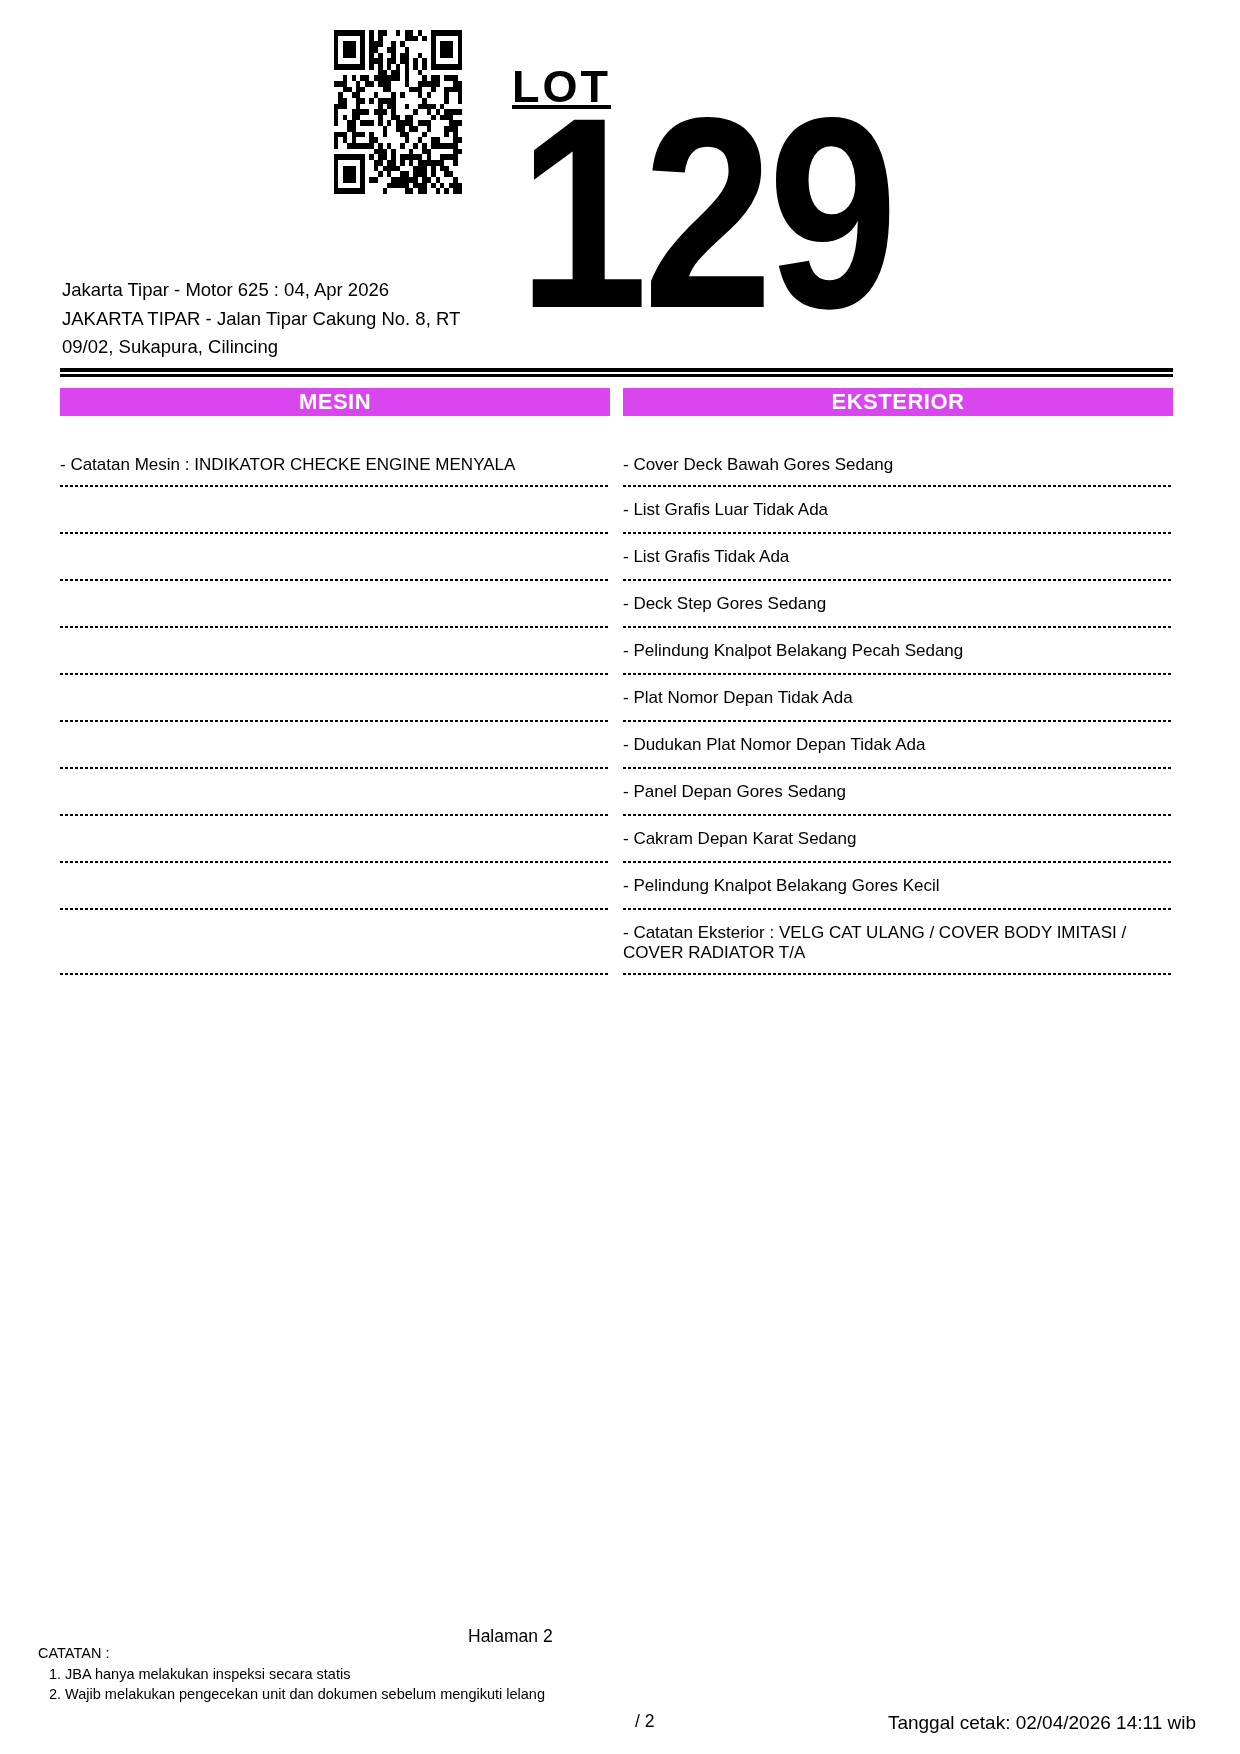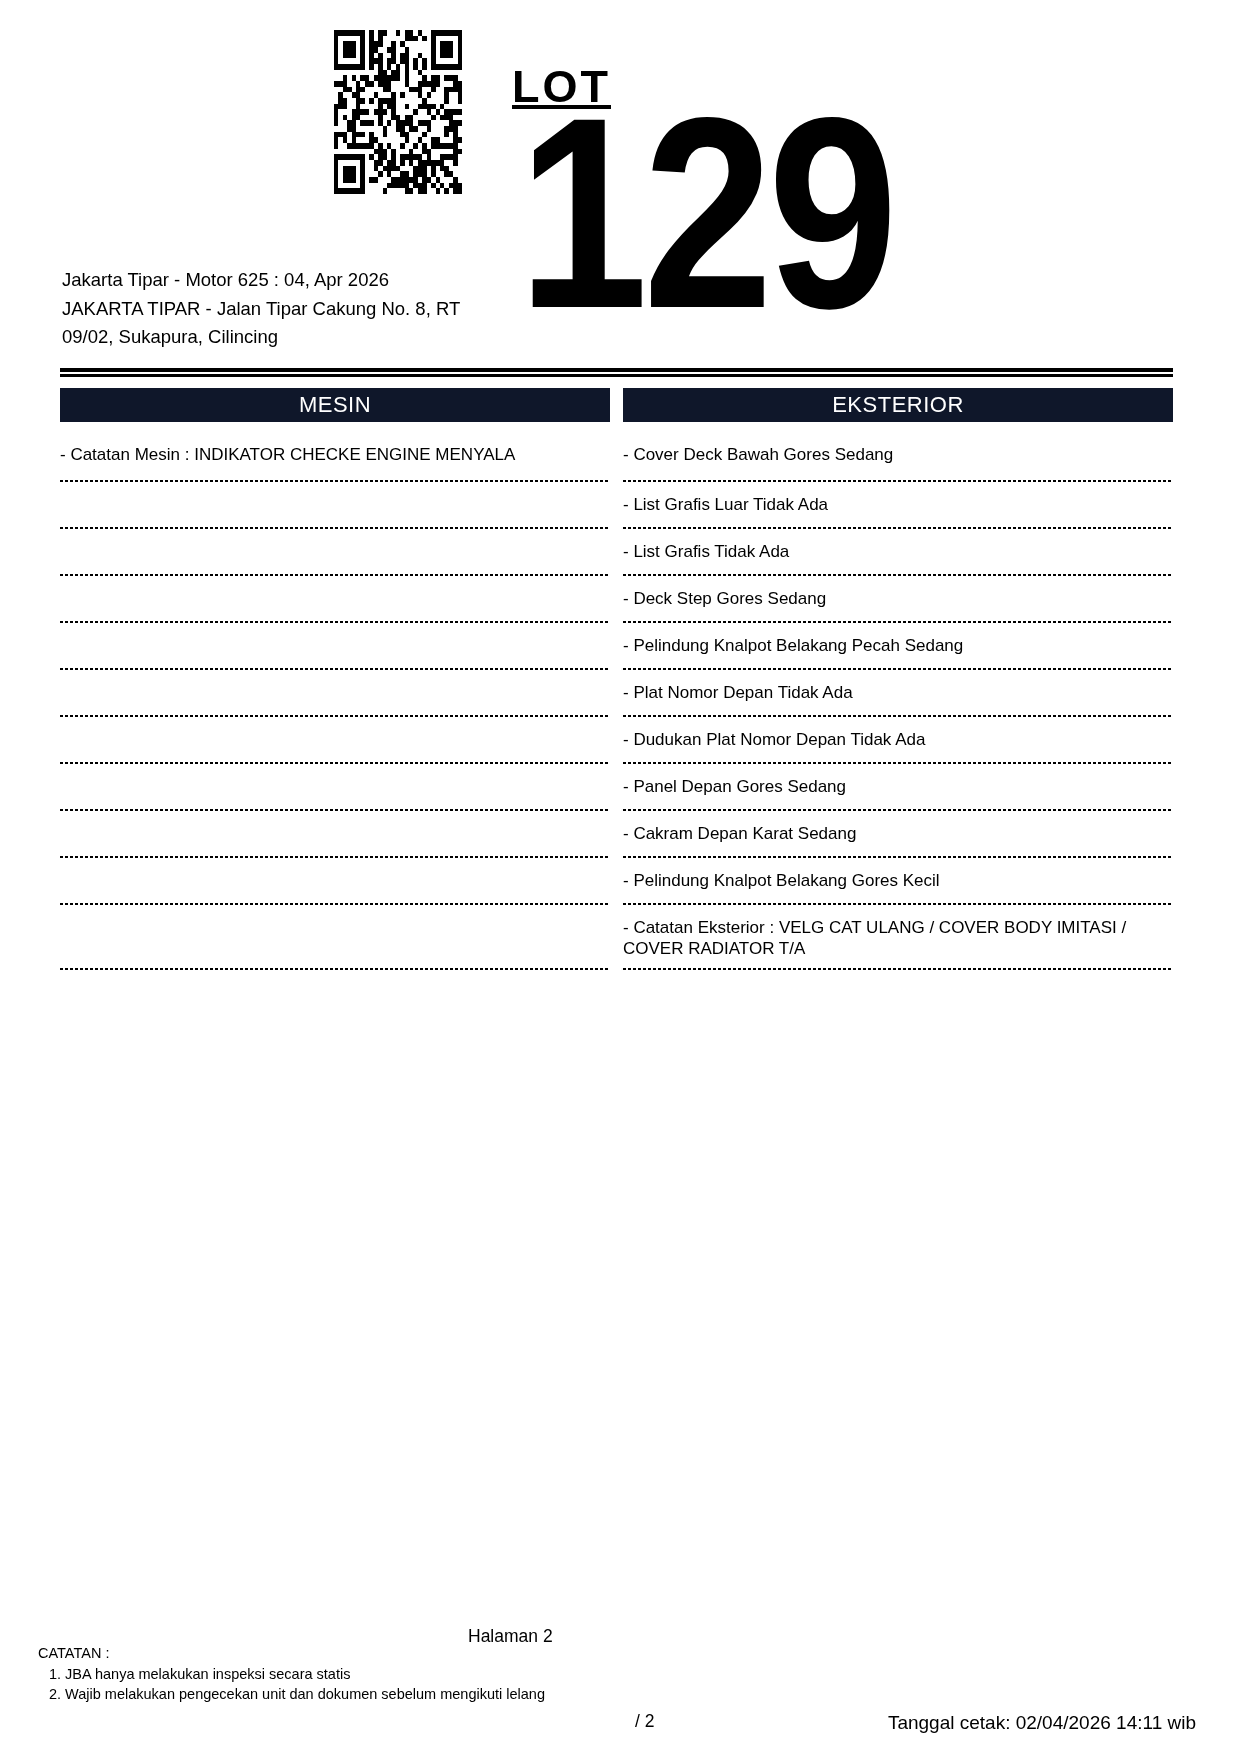--- a/index.html
+++ b/index.html
@@ -16,43 +16,43 @@
   .lot-label{
     position:absolute;left:512px;top:64px;
     font-size:45px;font-weight:bold;letter-spacing:3px;line-height:1;text-decoration:underline;
   }
   .lot-number{
     position:absolute;left:518px;top:77px;
     font-size:272px;font-weight:bold;line-height:1;letter-spacing:-6px;
     transform:scaleX(0.86);transform-origin:left top;
   }
   .venue{
-    position:absolute;left:62px;top:266px;width:438px;
+    position:absolute;left:62px;top:276px;width:438px;
     font-size:18.5px;line-height:28.5px;
   }
   .double-rule{
     position:absolute;left:60px;top:368px;width:1113px;height:2px;
     border-top:4px solid #000;border-bottom:3px solid #000;
   }
   
   .table{position:absolute;left:60px;top:388px;width:1113px;}
   .t-head{display:flex;gap:13px;}
   .t-head .hcell{
-    width:550px;height:34px;background:#0f172a;color:#fff;
+    width:550px;height:28px;background:#d946ef;color:#fff;
     display:flex;align-items:center;justify-content:center;
-    font-size:22px;font-weight:normal;letter-spacing:0.5px;
+    font-size:22px;font-weight:bold;letter-spacing:0.5px;
   }
   .row{display:flex;gap:13px;}
   .cell{
     position:relative;width:550px;
     padding:13px 0 11px 0;box-sizing:border-box;
     font-size:17px;line-height:20.5px;
     min-height:47px;
   }
-  .row.first .cell{padding-top:23px;min-height:60px;}
+  .row.first .cell{padding-top:39px;min-height:60px;}
   .cell::after{
     content:"";position:absolute;left:0;right:0;bottom:0;height:2px;
     background:repeating-linear-gradient(90deg,#000 0 3px,transparent 3px 5px);
   }
   .cell .cell-text{display:block;max-width:505px;}
   
   .catatan{position:absolute;left:38px;top:1643px;font-size:14.5px;line-height:20.5px;}
   .catatan .note{padding-left:11px;}
   .page-num{position:absolute;left:468px;top:1626px;font-size:17.5px;}
   .page-total{position:absolute;left:635px;top:1711px;font-size:17.5px;}

